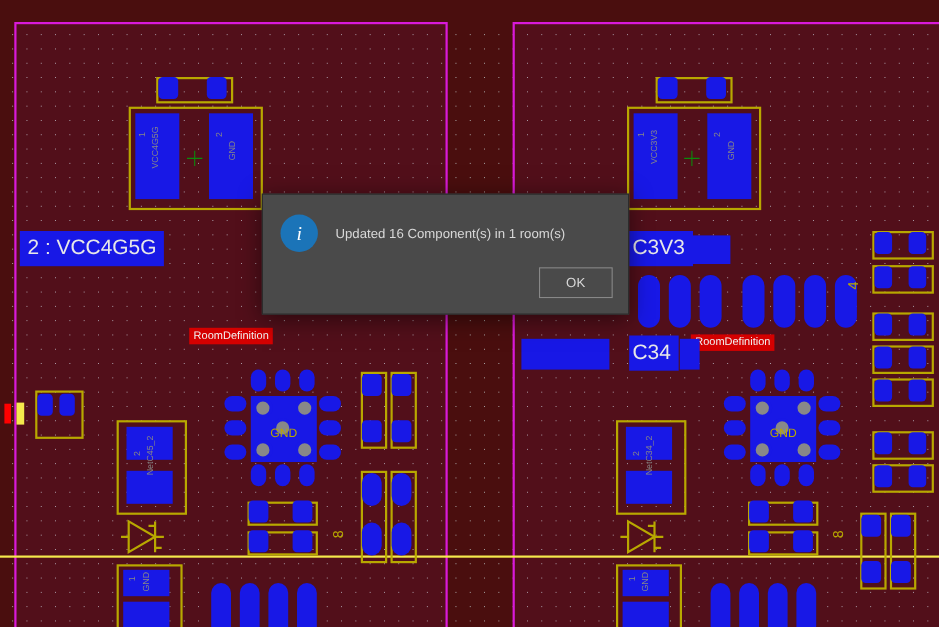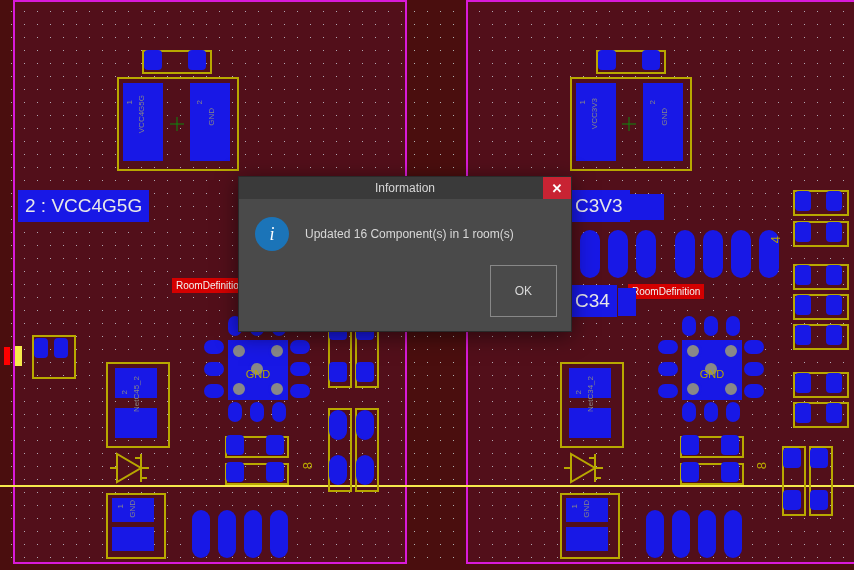--- a/index.html
+++ b/index.html
@@ -13,20 +13,21 @@
     font-family: Arial, sans-serif;
   }
   .pcb-canvas {
     position: absolute;
     inset: 0;
     background: #4a0e0e;
     background-image:
       radial-gradient(circle, #b0b0b0 0.5px, transparent 0.5px);
     background-size: 13px 13px;
     background-position: 5px 5px;
+    margin-top: 20px;
   }
   .room {
     position: absolute;
     border: 2px solid #d91ad9;
     background: rgba(217,26,217,0.06);
   }
   .room.left {
     left: 13px;
     top: 0px;
     width: 390px;
@@ -200,21 +201,21 @@
   .dialog-footer {
     display:flex;
     justify-content:flex-end;
     padding: 0 14px 14px 0;
   }
   .ok-btn {
     background: #4a4a4a;
     border: 1px solid #888;
     color: #d8d8d8;
     font-size: 12px;
-    padding: 18px 24px;
+    padding: 6px 24px;
     cursor: pointer;
   }
   .diode {
     position: absolute;
     width: 48px;
     height: 40px;
   }
   .diode svg { width:100%; height:100%; }
   .silk-num {
     position:absolute;
@@ -442,26 +443,20 @@
   <div class="pad tall" style="left:672px;top:510px;width:18px;height:48px;"></div>
   <div class="pad tall" style="left:698px;top:510px;width:18px;height:48px;"></div>
   <div class="pad tall" style="left:724px;top:510px;width:18px;height:48px;"></div>
 
   <div class="pad-rect" style="left:474px;top:288px;width:80px;height:28px;"></div>
   <div class="pad-rect" style="left:618px;top:288px;width:18px;height:28px;background:#1818e6"></div>
 
 </div>
 
 <div class="dialog">
-  <div class="dialog-title">
-    <span>Information</span>
-    <div class="dialog-close">
-      <span>✕</span>
-    </div>
-  </div>
   <div class="dialog-body">
     <div class="info-icon">i</div>
     <div class="dialog-msg">Updated 16 Component(s) in 1 room(s)</div>
   </div>
   <div class="dialog-footer">
     <button class="ok-btn">OK</button>
   </div>
 </div>
 
 </body></html>

